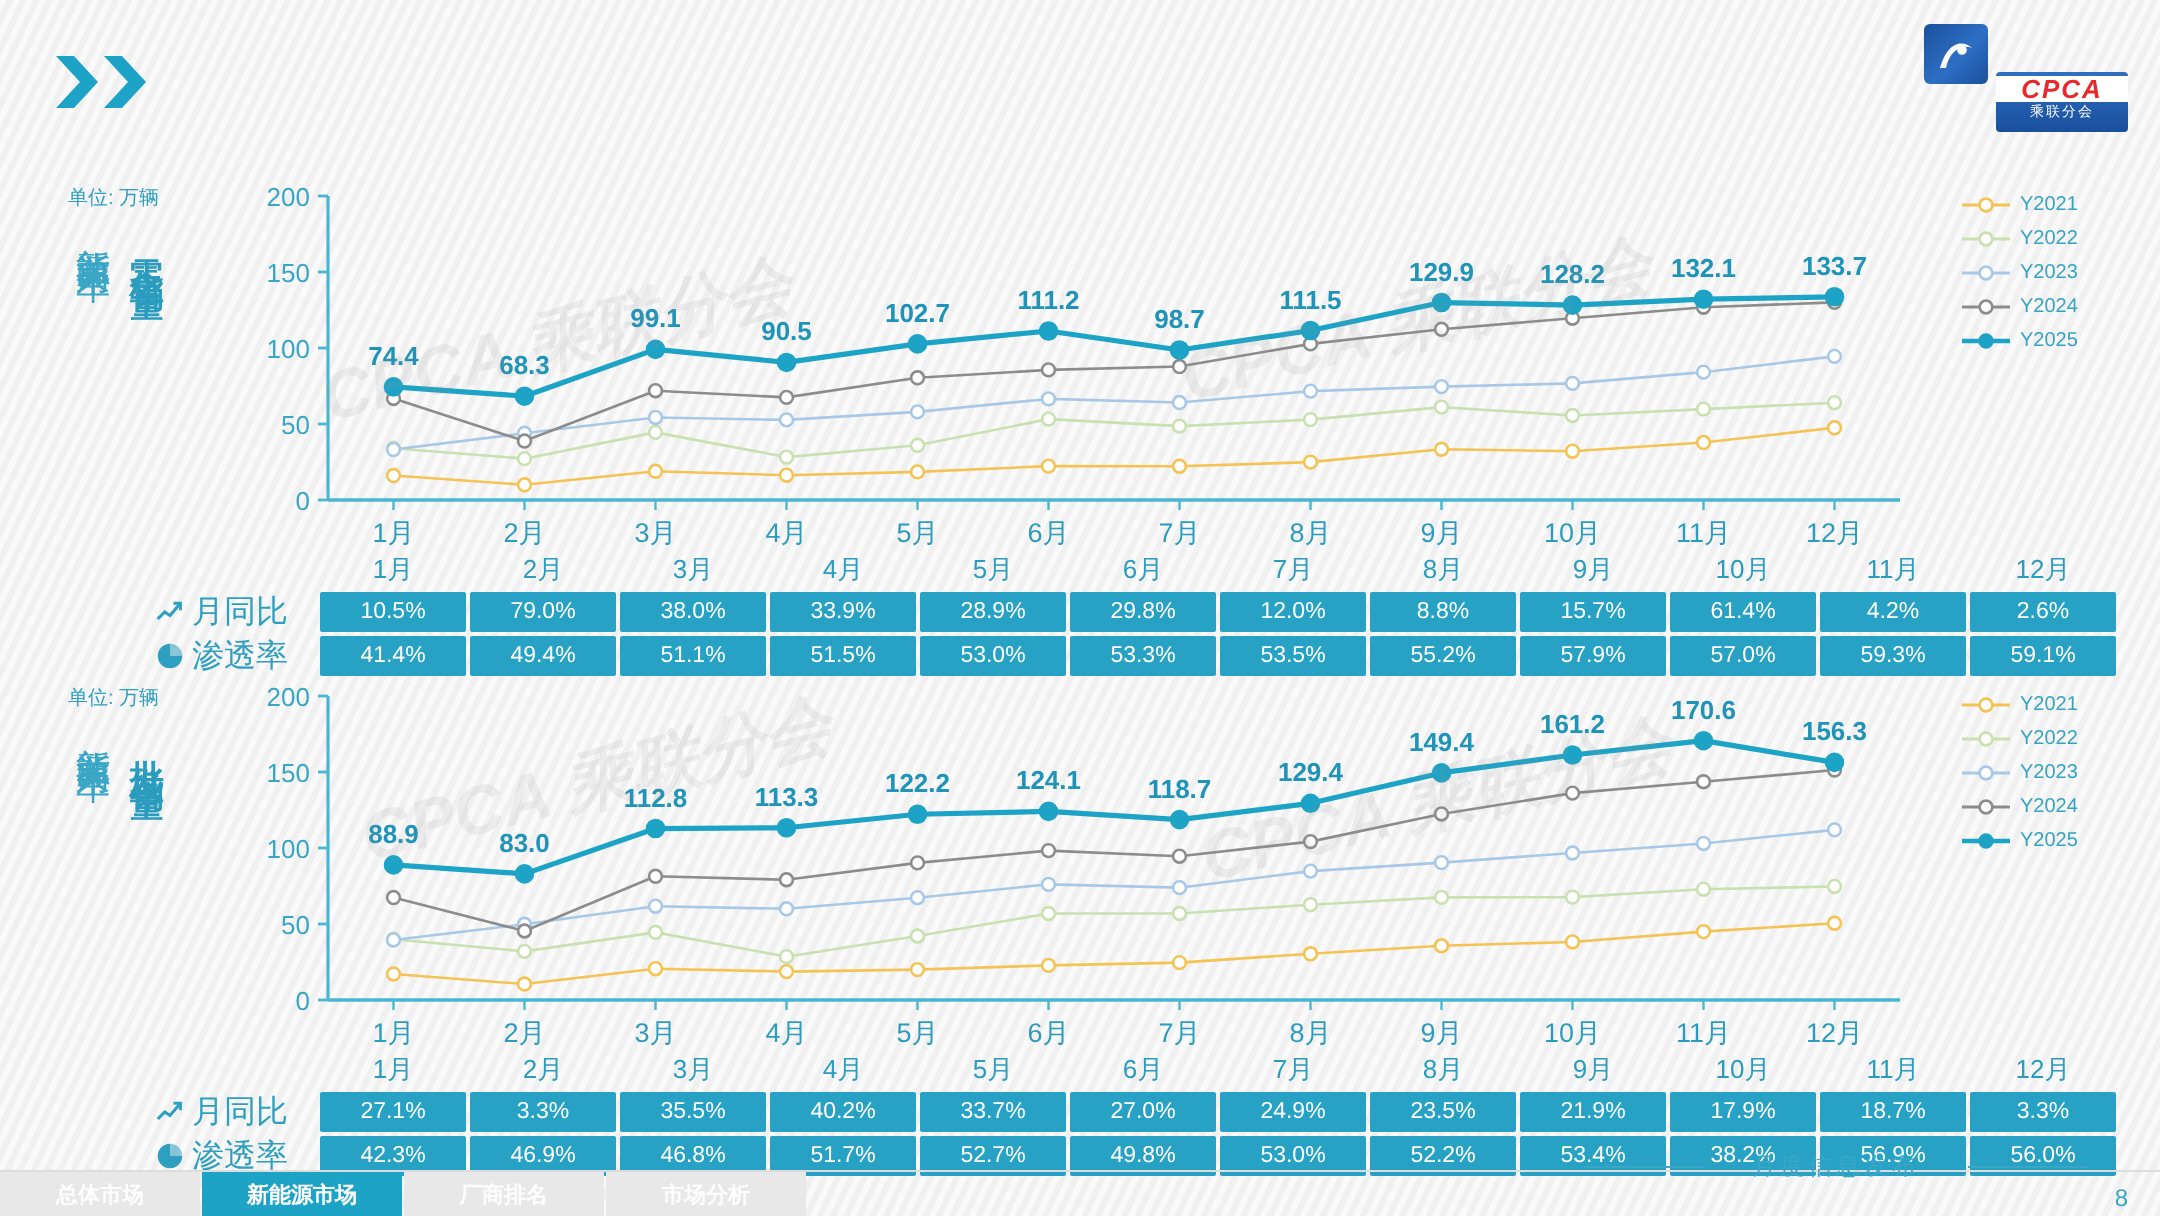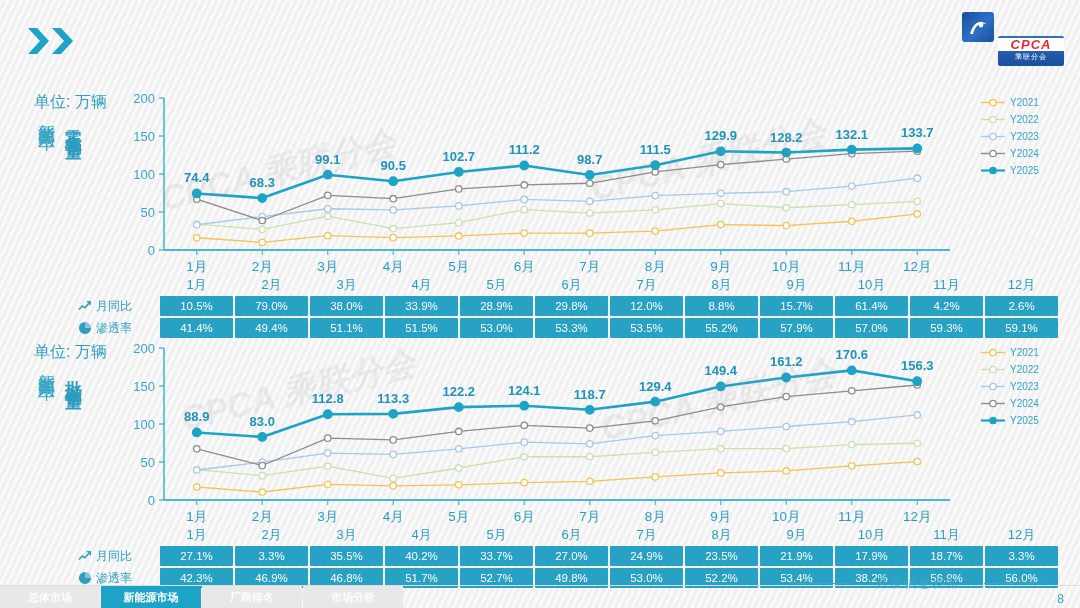--- a/index.html
+++ b/index.html
@@ -66,21 +66,21 @@
     font-size: 7px; color: #fff; line-height: 12px; letter-spacing: 1px;
   }
 
   
   .panel { position: absolute; left: 0; width: 1080px; }
   #panel-top { top: 84px; height: 248px; }
   #panel-bottom { top: 334px; height: 248px; }
 
   .unit-label {
     position: absolute; left: 34px; top: 8px;
-    font-size: 16px; color: #2f9fc0; white-space: nowrap;
+    font-size: 10px; color: #2f9fc0; white-space: nowrap;
   }
   .vlabel {
     position: absolute;
     font-size: 17px; color: #3aa6c6;
     writing-mode: vertical-rl; text-orientation: upright;
     letter-spacing: 2px; line-height: 20px;
   }
   .vlabel-cat { left: 36px; top: 26px; font-weight: 400; }
   .vlabel-metric {
     left: 63px; top: 32px; font-weight: 700; color: #2b9cbe;
@@ -116,21 +116,21 @@
     font-size: 10px; color: #35a3c3; font-weight: 400;
   }
 
   
   .dtable {
     position: absolute; left: 76px; width: 982px;
   }
   .dtable-row { display: flex; height: 20px; margin-bottom: 2px; }
   .row-head {
     width: 84px; display: flex; align-items: center; gap: 4px;
-    font-size: 12px; color: #2f9fc0; padding-left: 2px;
+    font-size: 16px; color: #2f9fc0; padding-left: 2px;
   }
   .row-head-icon { width: 14px; height: 14px; display:block; }
   .cells { display: flex; flex: 1; gap: 2px; }
   .cell {
     flex: 1;
     background: #27a2c4;
     color: #ffffff; font-size: 11.5px;
     display: flex; align-items: center; justify-content: center;
     border-radius: 1px;
   }

